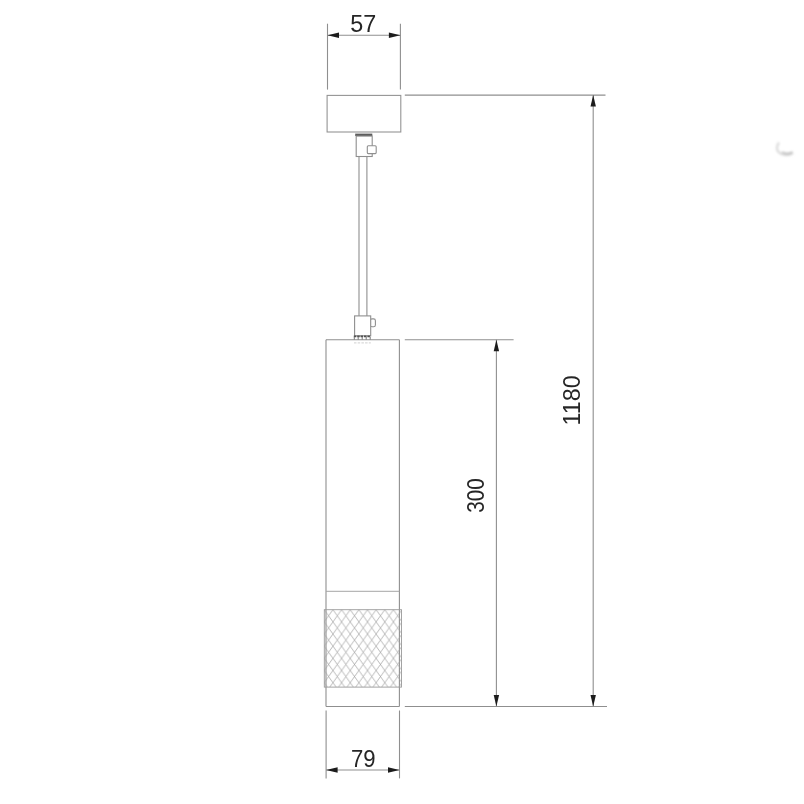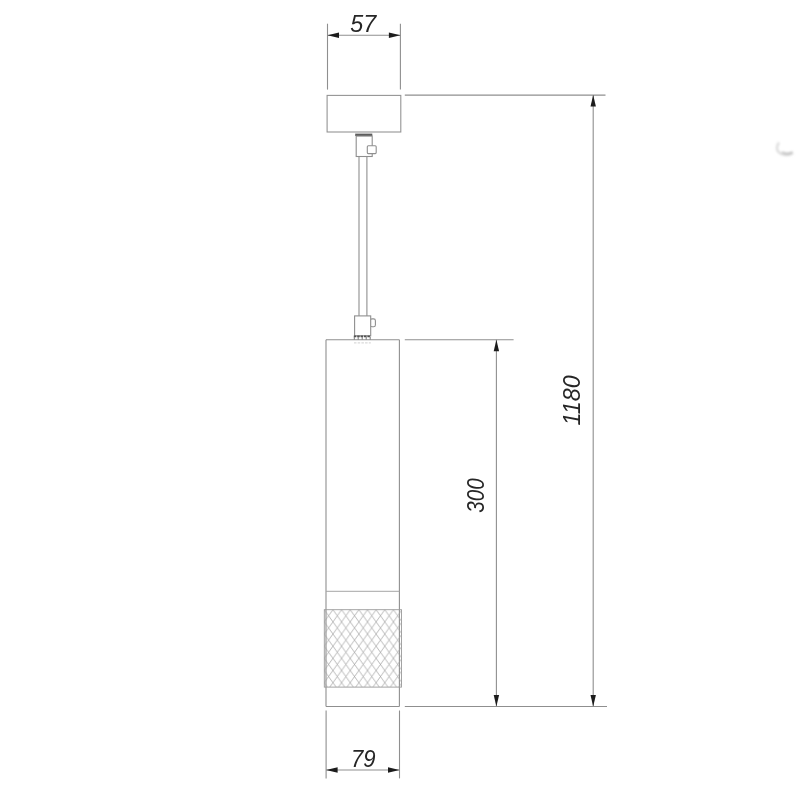--- a/index.html
+++ b/index.html
@@ -1,16 +1,16 @@
 <!DOCTYPE html>
 <html><head>
 <meta charset="utf-8">
 <style>
   html,body{margin:0;padding:0;background:#ffffff;}
-  #page{width:804px;height:804px;position:relative;background:#ffffff;overflow:hidden;font-style:italic;}
+  #page{width:804px;height:804px;position:relative;background:#ffffff;overflow:hidden;}
   svg{display:block;}
   text{font-family:"Liberation Sans",sans-serif;fill:#262626;}
 </style>
 </head>
 <body>
 <div id="page">
 <svg width="804" height="804" viewBox="0 0 804 804">
   <defs>
     <pattern id="kn" width="8.64" height="12.16" patternUnits="userSpaceOnUse" x="324.3" y="609.7">
       <path d="M0,0 L8.64,12.16 M8.64,0 L0,12.16" stroke="#a0a0a0" stroke-width="0.72" fill="none"></path>

